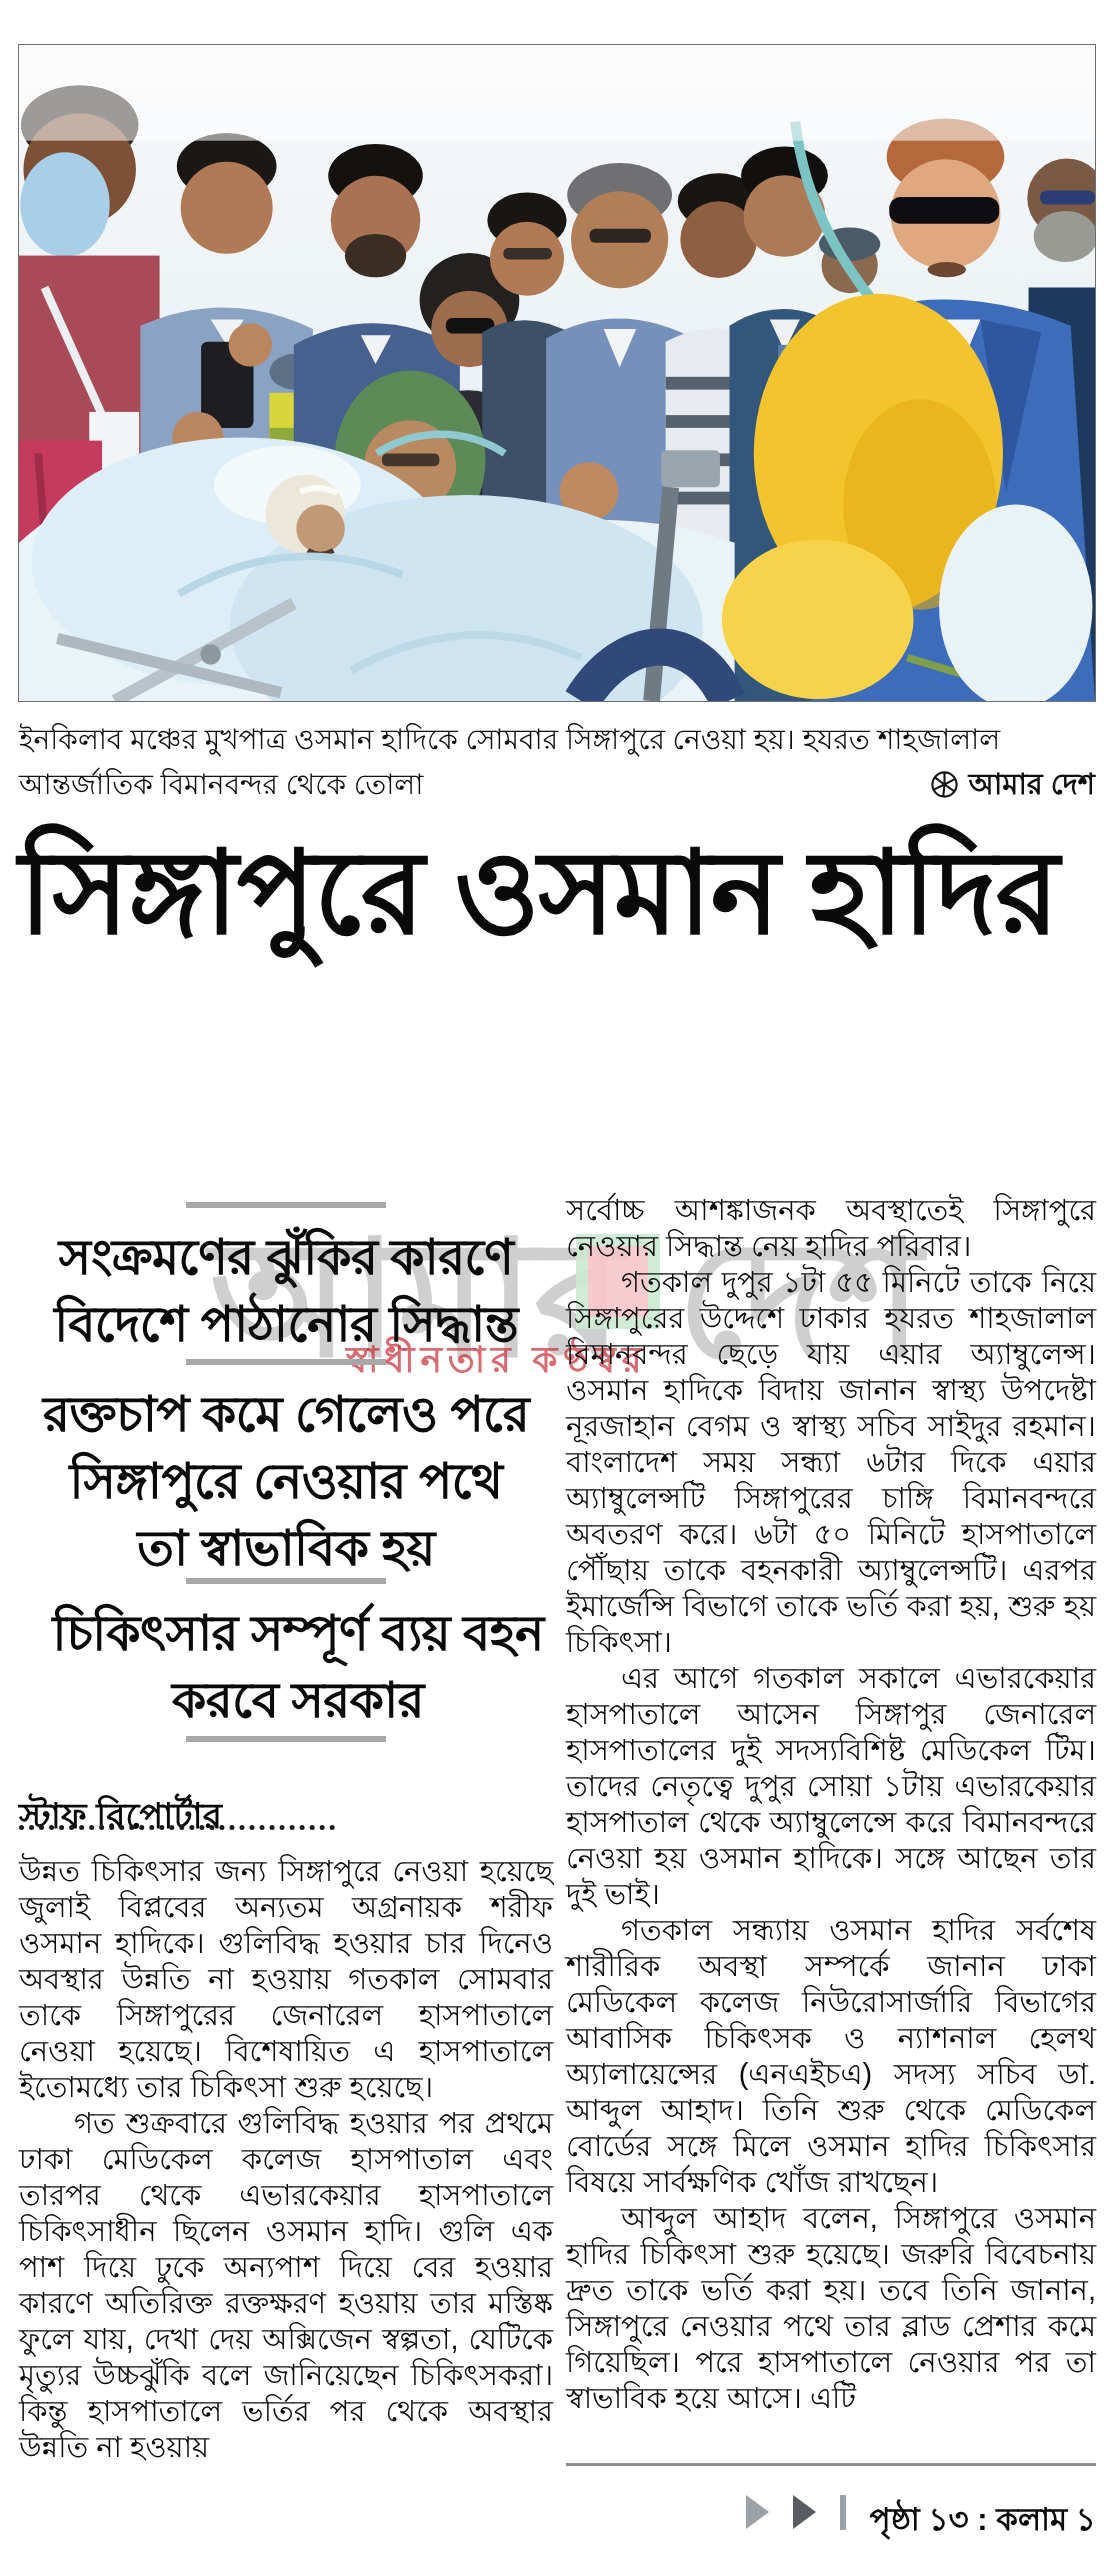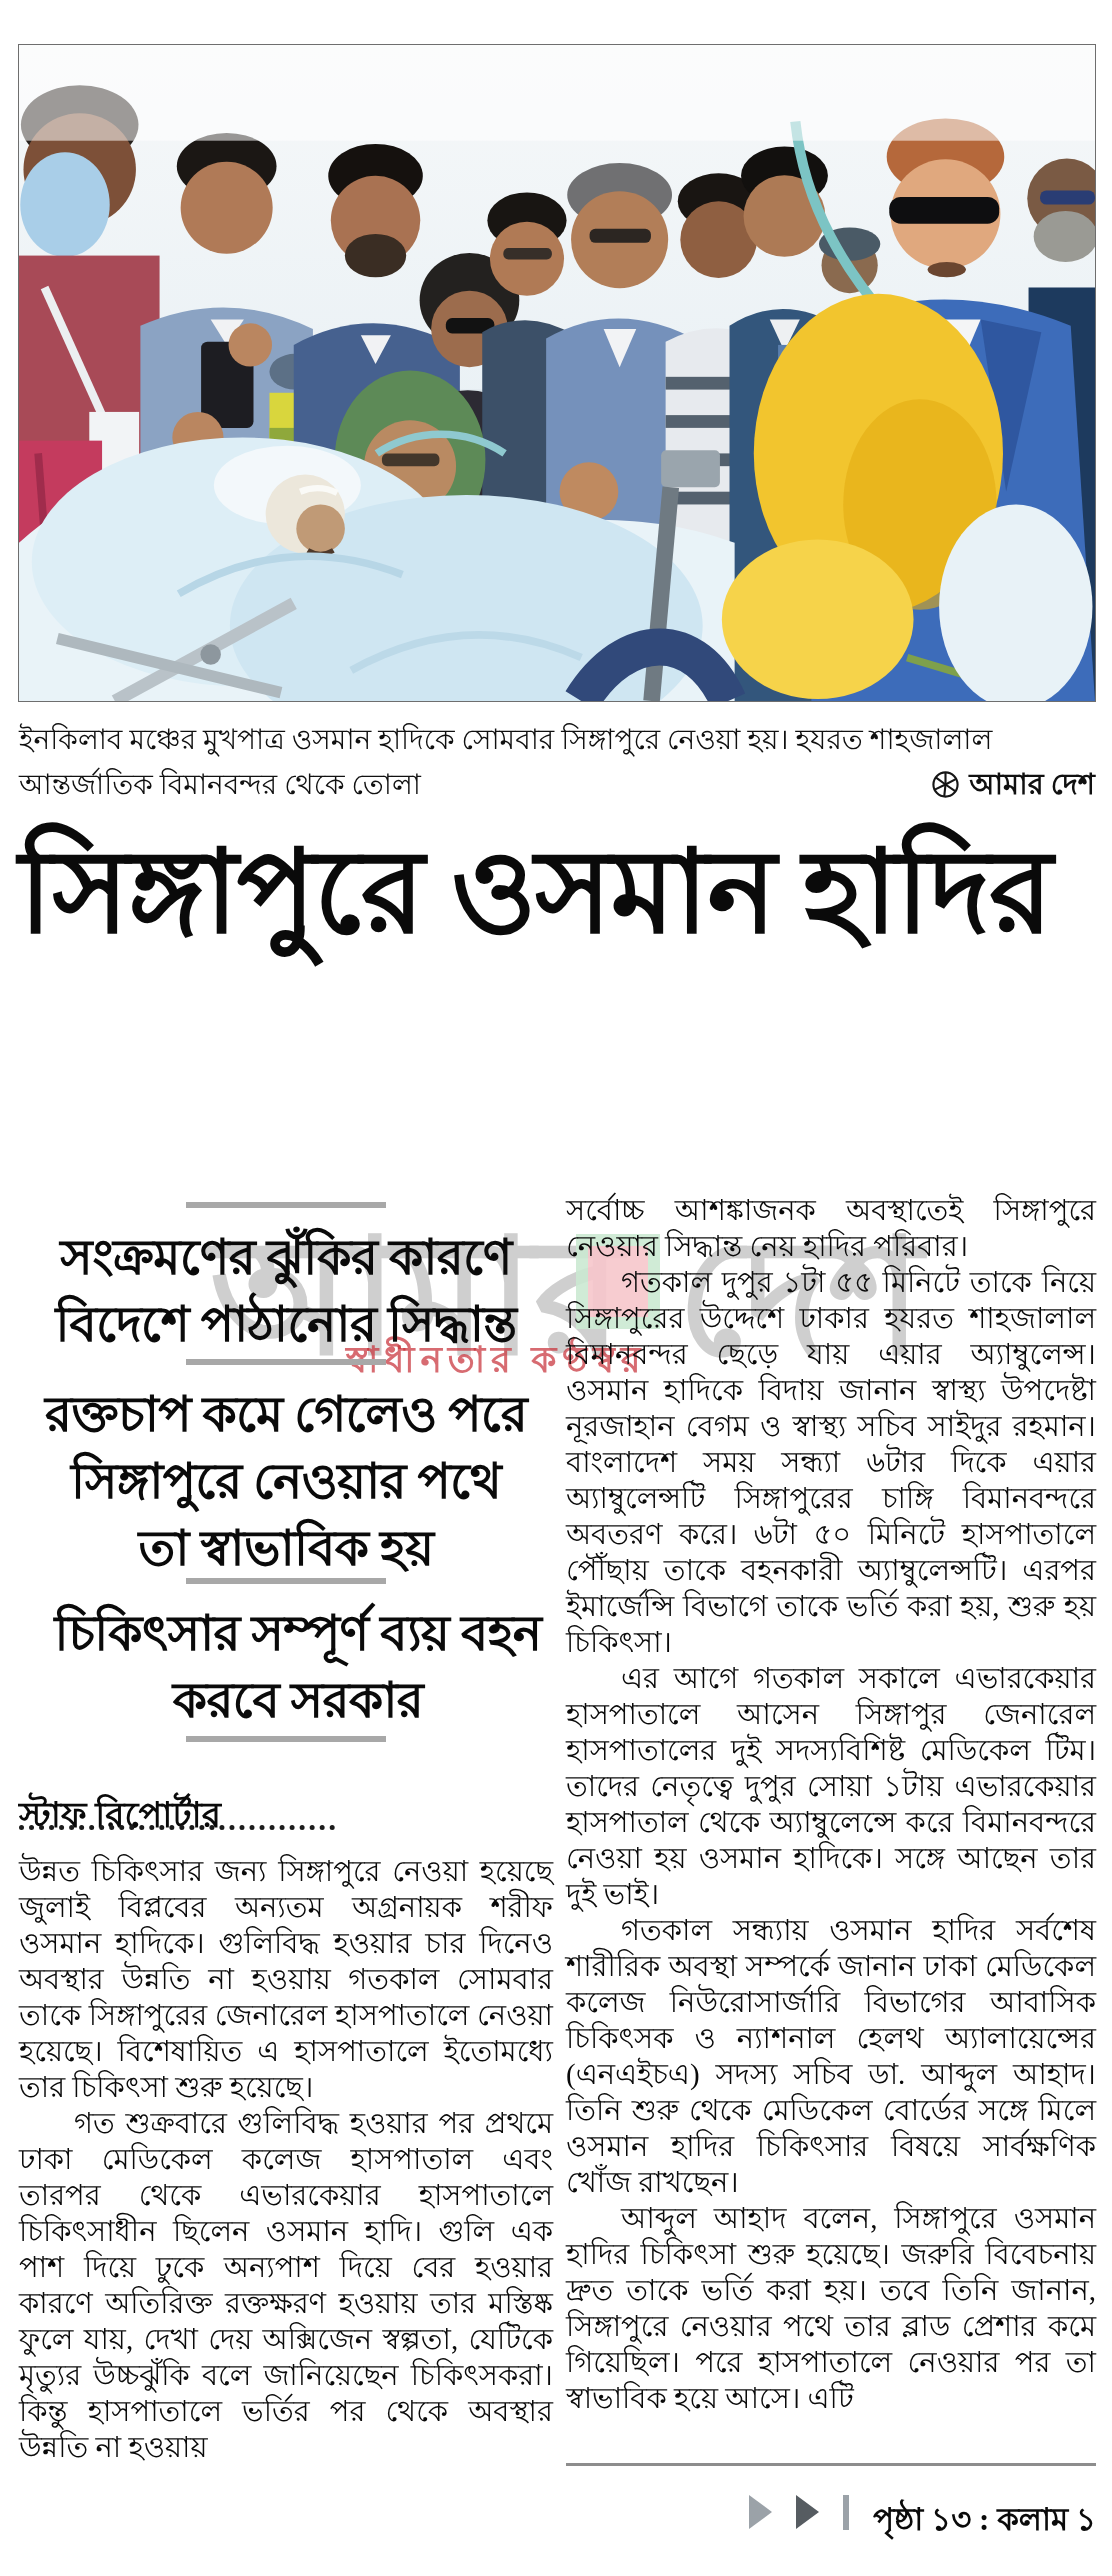--- a/index.html
+++ b/index.html
@@ -1,21 +1,21 @@
 <!DOCTYPE html>
 <html style="font-size:10.2px"><head>
 <meta charset="utf-8">
 <style>
   html,body{margin:0;padding:0;background:#ffffff;}
   .page{
     position:relative;
     width:1112px;
     height:2576px;
     background:#ffffff;
-    font-family:Liberation Serif, serif;
+    font-family:Liberation Sans, sans-serif;
     color:#0a0a0a;
     overflow:hidden;
   }
   .abs{position:absolute;}
 
   
   .photo-frame{
     left:18px; top:44px; width:1078px; height:658px;
     border:1.9px solid #6e6e6e; box-sizing:border-box;
     background:#eef4f8; z-index:2;

